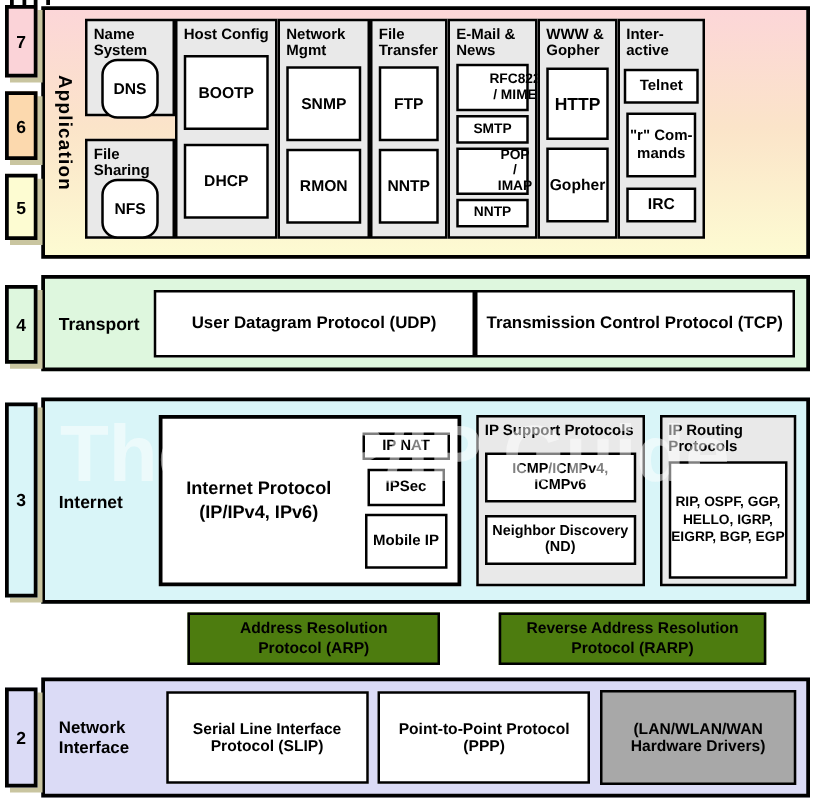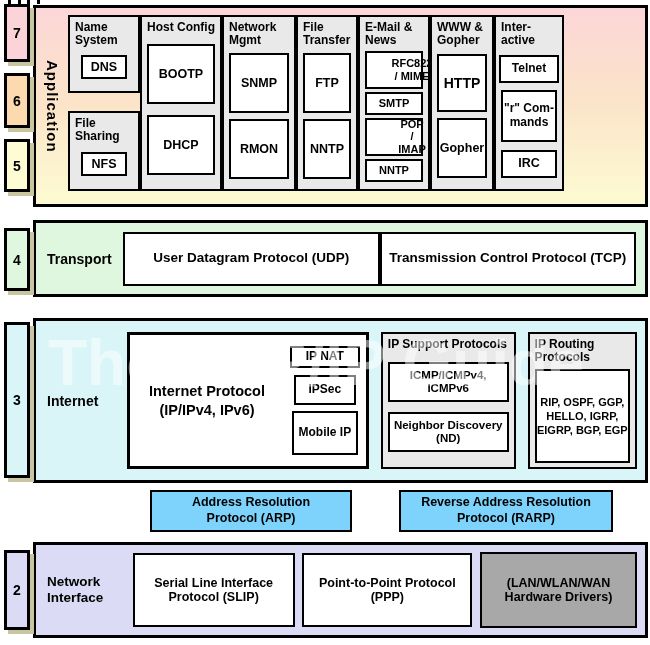--- a/index.html
+++ b/index.html
@@ -33,21 +33,21 @@
   .group{background:var(--group_gray);border:2.5px solid #000;display:flex;flex-direction:column;padding:4px 5px;}
   .gtitle{font-weight:bold;font-size:12px;line-height:1.1;}
   .boxes{flex:1;display:flex;flex-direction:column;justify-content:space-evenly;align-items:center;}
   .pbox{background:#fff;border:2.5px solid #000;display:flex;align-items:center;justify-content:center;
         text-align:center;font-weight:bold;font-size:12.5px;line-height:1.15;}
 
   .w-col1{width:72px;}  .w-col2{width:82px;}  .w-col3{width:74px;border-radius:10px;}  .w-col4{width:62px;}
   .w-col5{width:72px;}  .w-col6{width:64px;}  .w-col7{width:70px;}
   .g-tall{height:176px;}
   .g-ns{height:78px;}  .g-fs{height:80px;}
-  .b-dns{width:46px;height:24px;}
+  .b-dns{width:46px;height:48px;border-radius:13px;}
   .b-sq{width:100%;height:60px;}
   .b-mail{width:100%;font-size:11px;}
   .b-m40{height:38px;padding-left:36px;}  .b-m22{height:23px;}
   .b-http{width:100%;height:58px;font-size:14px;}
   .b-goph{width:100%;height:60px;}
   .b-tel{width:60px;height:28px;font-size:12px;}
   .b-rcmd{width:56px;height:52px;font-size:12px;}
   .b-irc{width:56px;height:28px;}
 
   .transport{top:220px;height:77px;background:var(--layer4);display:flex;align-items:center;padding:0 9px 0 11px;}
@@ -62,21 +62,21 @@
            font-weight:bold;font-size:14.5px;line-height:1.25;padding:0 2px;}
   .ipside{width:82px;display:flex;flex-direction:column;justify-content:space-evenly;align-items:center;padding:4px 0;}
   .b-ipnat{width:70px;height:22px;font-size:12px;}
   .b-ipsec{width:62px;height:30px;font-size:12px;}
   .b-mip{width:66px;height:44px;font-size:12px;}
   .g-sup{width:138px;}
   .b-sup{width:100%;height:40px;font-size:11.5px;}
   .g-rte{width:112px;}
   .b-rte{flex:1;margin-top:5px;font-size:11px;line-height:1.3;}
 
-  .arpbox{position:absolute;background:#7dd3fc;border:2.5px solid #000;display:flex;align-items:center;
+  .arpbox{position:absolute;background:#4d7c0f;border:2.5px solid #000;display:flex;align-items:center;
           justify-content:center;text-align:center;font-weight:bold;font-size:12.5px;line-height:1.25;z-index:2;}
   .arp{left:150px;top:490px;width:202px;height:42px;padding:0 16px;}
   .rarp{left:399px;top:490px;width:214px;height:42px;padding:0 6px;}
 
   .netif{top:542px;height:96px;background:var(--layer2);display:flex;align-items:center;
          justify-content:space-between;padding:0 8px 0 11px;}
   .nlabel{width:78px;font-weight:bold;font-size:13.5px;line-height:1.2;}
   .b-slip{width:162px;height:74px;}
   .b-ppp{width:170px;height:74px;}
   .b-hw{width:157px;height:76px;background:var(--hardware_gray);}

